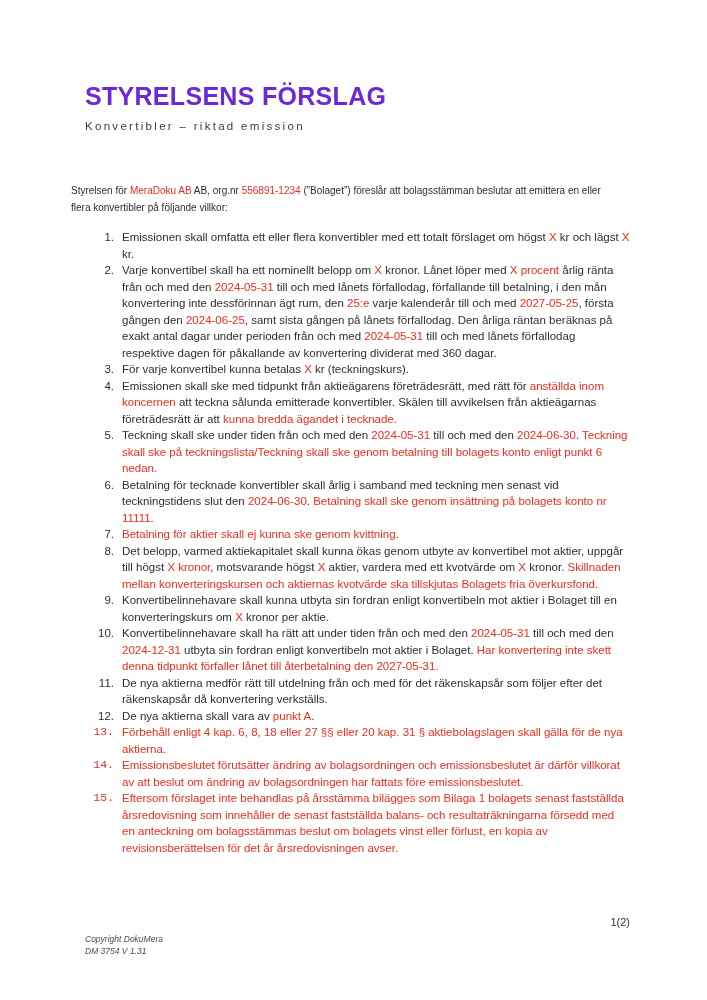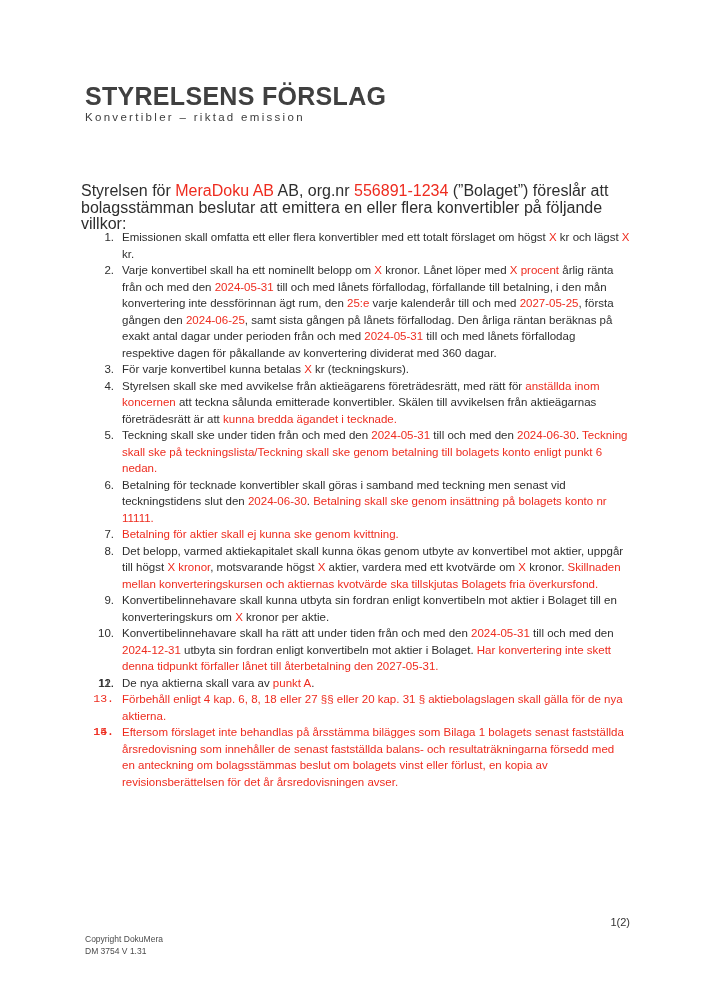--- a/index.html
+++ b/index.html
@@ -4,74 +4,74 @@
 <style>
   :root { --red:#ee2c1f; --ink:#2e2e2e; }
   html,body { margin:0; padding:0; background:#ffffff; }
   .page {
     position:relative; width:707px; height:1000px; background:#ffffff;
     overflow:hidden; font-family:"Liberation Sans", sans-serif; color:var(--ink);
   }
   .doc-header { position:absolute; left:85px; top:83px; width:545px; }
   .doc-title {
     margin:0; font-size:25px; font-weight:600; letter-spacing:0.3px;
-    color:#404040; line-height:1.1; font-family:"Liberation Sans", sans-serif;
+    color:#6d28d9; line-height:1.1; font-family:"Liberation Sans", sans-serif;
   }
   .doc-subtitle {
-    font-size:11.5px; letter-spacing:2.3px; color:#3d3d3d;
+    margin-top:9px; font-size:11.5px; letter-spacing:2.3px; color:#3d3d3d;
   }
   .intro {
-    position:absolute; left:81px; top:183px; width:545px; margin:0;
-    font-size:16px; line-height:16.6px;
+    position:absolute; left:71px; top:183px; width:545px; margin:0;
+    font-size:10px; line-height:16.6px;
   }
   .terms {
     position:absolute; left:85px; top:229px; width:508px; margin:0;
     padding:0 0 0 37px; list-style:none; font-size:11.5px; line-height:16.5px;
   }
   .terms li { position:relative; margin:0; }
   .li-num {
     position:absolute; left:-37px; top:0; width:29px; text-align:right;
   }
   .red { color:var(--red); }
   .num-red { color:var(--red);font-family:Liberation Mono, monospace; }
   .page-number {
     position:absolute; left:85px; top:916px; width:545px; text-align:right;
     font-size:11px; color:#333333;
   }
   .copyright {
     position:absolute; left:85px; top:934px; font-size:8.5px;
-    line-height:11.5px; color:#4b4b4b;
+    line-height:11.5px; color:#4b4b4b;font-style:italic;
   }
 </style>
 </head>
 <body>
 
 <div class="page">
   <header class="doc-header">
     <h1 class="doc-title">STYRELSENS FÖRSLAG</h1>
     <div class="doc-subtitle">Konvertibler – riktad emission</div>
   </header>
 
   <p class="intro"><span>Styrelsen för </span><span class="red">MeraDoku AB</span><span> AB, org.nr </span><span class="red">556891-1234</span><span> (”Bolaget”) föreslår att bolagsstämman beslutar att emittera en eller flera konvertibler på följande villkor:</span></p>
 
   <ol class="terms">
       <li><span class="li-num">1.</span><span>Emissionen skall omfatta ett eller flera konvertibler med ett totalt förslaget om högst </span><span class="red">X</span><span> kr och lägst </span><span class="red">X</span><span> kr.</span></li>
       <li><span class="li-num">2.</span><span>Varje konvertibel skall ha ett nominellt belopp om </span><span class="red">X</span><span> kronor. Lånet löper med </span><span class="red">X procent</span><span> årlig ränta från och med den </span><span class="red">2024-05-31</span><span> till och med lånets förfallodag, förfallande till betalning, i den mån konvertering inte dessförinnan ägt rum, den </span><span class="red">25:e</span><span> varje kalenderår till och med </span><span class="red">2027-05-25</span><span>, första gången den </span><span class="red">2024-06-25</span><span>, samt sista gången på lånets förfallodag. Den årliga räntan beräknas på exakt antal dagar under perioden från och med </span><span class="red">2024-05-31</span><span> till och med lånets förfallodag respektive dagen för påkallande av konvertering dividerat med 360 dagar.</span></li>
       <li><span class="li-num">3.</span><span>För varje konvertibel kunna betalas </span><span class="red">X</span><span> kr (teckningskurs).</span></li>
-      <li><span class="li-num">4.</span><span>Styrelsen skall ske med avvikelse från aktieägarens företrädesrätt, med rätt för </span><span class="red">anställda inom koncernen</span><span> att teckna sålunda emitterade konvertibler. Skälen till avvikelsen från aktieägarnas företrädesrätt är att </span><span class="red">kunna bredda ägandet i tecknade.</span></li>
+      <li><span class="li-num">4.</span><span>Emissionen skall ske med tidpunkt från aktieägarens företrädesrätt, med rätt för </span><span class="red">anställda inom koncernen</span><span> att teckna sålunda emitterade konvertibler. Skälen till avvikelsen från aktieägarnas företrädesrätt är att </span><span class="red">kunna bredda ägandet i tecknade.</span></li>
       <li><span class="li-num">5.</span><span>Teckning skall ske under tiden från och med den </span><span class="red">2024-05-31</span><span> till och med den </span><span class="red">2024-06-30</span><span>. </span><span class="red">Teckning skall ske på teckningslista/Teckning skall ske genom betalning till bolagets konto enligt punkt 6 nedan.</span></li>
-      <li><span class="li-num">6.</span><span>Betalning för tecknade konvertibler skall göras i samband med teckning men senast vid teckningstidens slut den </span><span class="red">2024-06-30</span><span>. </span><span class="red">Betalning skall ske genom insättning på bolagets konto nr 11111.</span></li>
+      <li><span class="li-num">6.</span><span>Betalning för tecknade konvertibler skall årlig i samband med teckning men senast vid teckningstidens slut den </span><span class="red">2024-06-30</span><span>. </span><span class="red">Betalning skall ske genom insättning på bolagets konto nr 11111.</span></li>
       <li><span class="li-num">7.</span><span class="red">Betalning för aktier skall ej kunna ske genom kvittning.</span></li>
       <li><span class="li-num">8.</span><span>Det belopp, varmed aktiekapitalet skall kunna ökas genom utbyte av konvertibel mot aktier, uppgår till högst </span><span class="red">X kronor</span><span>, motsvarande högst </span><span class="red">X</span><span> aktier, vardera med ett kvotvärde om </span><span class="red">X</span><span> kronor. </span><span class="red">Skillnaden mellan konverteringskursen och aktiernas kvotvärde ska tillskjutas Bolagets fria överkursfond.</span></li>
       <li><span class="li-num">9.</span><span>Konvertibelinnehavare skall kunna utbyta sin fordran enligt konvertibeln mot aktier i Bolaget till en konverteringskurs om </span><span class="red">X</span><span> kronor per aktie.</span></li>
       <li><span class="li-num">10.</span><span>Konvertibelinnehavare skall ha rätt att under tiden från och med den </span><span class="red">2024-05-31</span><span> till och med den </span><span class="red">2024-12-31</span><span> utbyta sin fordran enligt konvertibeln mot aktier i Bolaget. </span><span class="red">Har konvertering inte skett denna tidpunkt förfaller lånet till återbetalning den 2027-05-31.</span></li>
-      <li><span class="li-num">11.</span></li>
+      <li><span class="li-num">11.</span><span>De nya aktierna medför rätt till utdelning från och med för det räkenskapsår som följer efter det räkenskapsår då konvertering verkställs.</span></li>
       <li><span class="li-num">12.</span><span>De nya aktierna skall vara av </span><span class="red">punkt A</span><span>.</span></li>
       <li><span class="li-num num-red">13.</span><span class="red">Förbehåll enligt 4 kap. 6, 8, 18 eller 27 §§ eller 20 kap. 31 § aktiebolagslagen skall gälla för de nya aktierna.</span></li>
-      <li><span class="li-num num-red">14.</span></li>
+      <li><span class="li-num num-red">14.</span><span class="red">Emissionsbeslutet förutsätter ändring av bolagsordningen och emissionsbeslutet är därför villkorat av att beslut om ändring av bolagsordningen har fattats före emissionsbeslutet.</span></li>
       <li><span class="li-num num-red">15.</span><span class="red">Eftersom förslaget inte behandlas på årsstämma bilägges som Bilaga 1 bolagets senast fastställda årsredovisning som innehåller de senast fastställda balans- och resultaträkningarna försedd med en anteckning om bolagsstämmas beslut om bolagets vinst eller förlust, en kopia av revisionsberättelsen för det år årsredovisningen avser.</span></li>
     </ol>
 
   <div class="page-number">1(2)</div>
 
   <div class="copyright">
     <div>Copyright DokuMera</div>
     <div>DM 3754 V 1.31</div>
   </div>
 </div>

